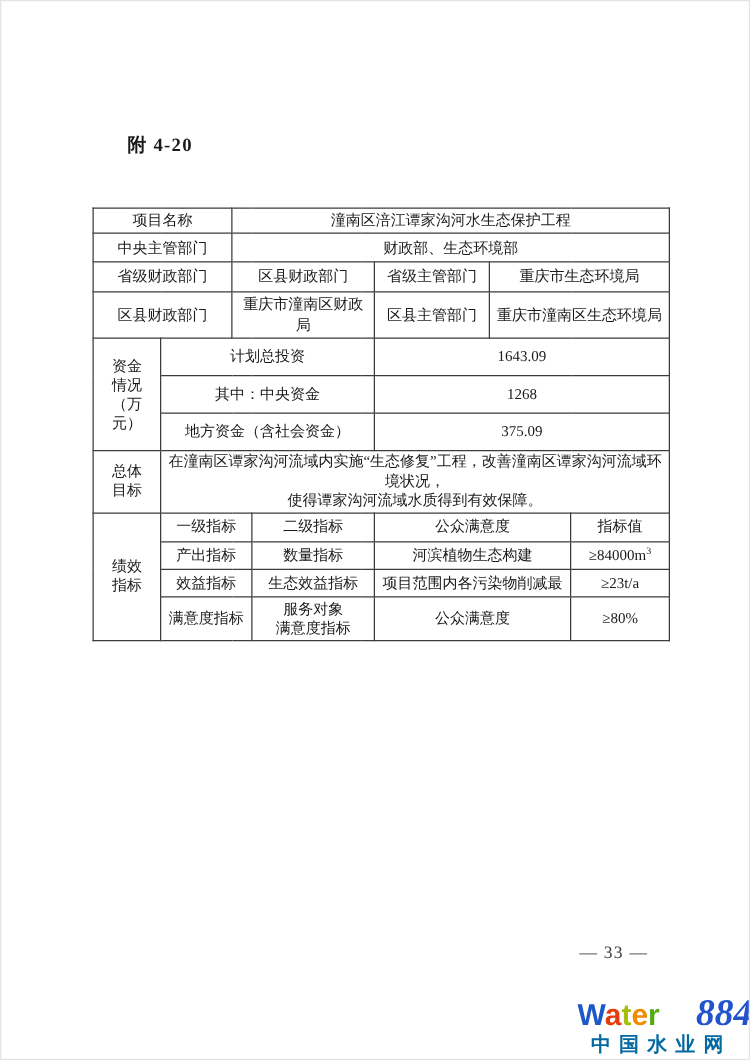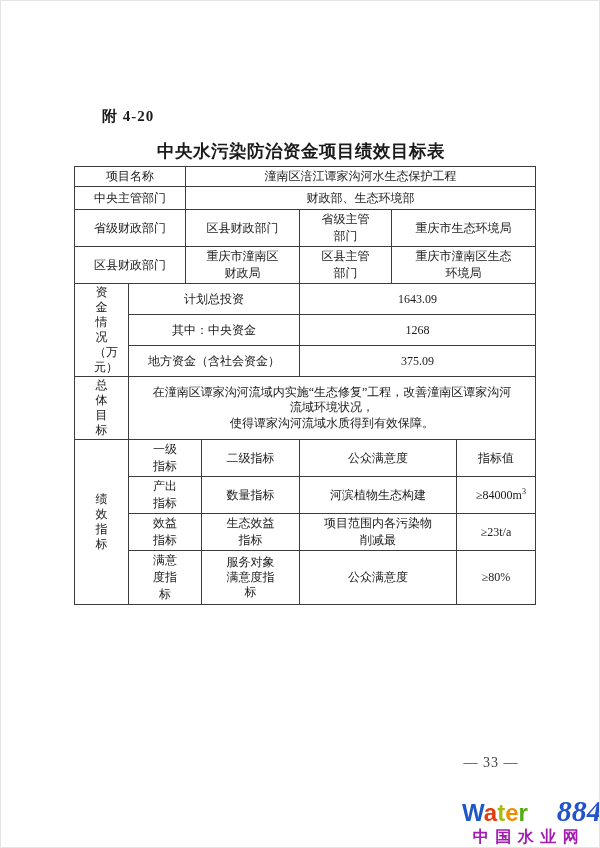--- a/index.html
+++ b/index.html
@@ -26,21 +26,21 @@
   table.main{
     position:absolute;left:73px;top:165px;
     width:461px;
     border-collapse:collapse;table-layout:fixed;
   }
   table.main td{
     border:1px solid #3c3c3c;
     font-size:12px;
     text-align:center;
     vertical-align:middle;
-    padding:1px 19px;
+    padding:1px 3px;
     overflow:hidden;
   }
   td.left{text-align:left;padding-left:7px;}
   .preline{white-space:pre-line;line-height:15px;}
   .goal-text{line-height:15.5px;text-align:left;}
   sup.unit{font-size:8px;vertical-align:super;line-height:0;}
   .page-number{
     position:absolute;left:430px;top:754px;width:120px;
     text-align:center;font-size:14px;color:#404040;letter-spacing:1px;
   }
@@ -62,21 +62,20 @@
     white-space:nowrap;
   }
 </style>
 </head>
 <body>
 
 <div class="page">
 
   <div class="attachment-label">附 4-20</div>
 
-  <div class="doc-title">中央水污染防治资金项目绩效目标表</div>
 
   <table class="main">
     <colgroup>
       <col style="width:54px">
         <col style="width:57px">
         <col style="width:16px">
       <col style="width:87px">
         <col style="width:11px">
         <col style="width:92px">
       <col style="width:65px">
@@ -163,16 +162,16 @@
     </tr>
   </tbody>
     </table>
 
   <div class="page-number">— 33 —</div>
 
   <div class="logo">
     <div class="logo-line1">
       <span class="logo-word" style="color: rgb(30, 88, 200);">W</span><span class="logo-word" style="color: rgb(228, 60, 14);">a</span><span class="logo-word" style="color: rgb(166, 189, 12);">t</span><span class="logo-word" style="color: rgb(240, 140, 0);">e</span><span class="logo-word" style="color: rgb(82, 170, 20);">r</span><span class="logo-num" style="color: rgb(35, 83, 203);">8848</span><span class="logo-com" style="color: rgb(232, 64, 10);">.com</span>
     </div>
-    <div class="logo-line2" style="color: #a21caf;">中国水业网</div>
+    <div class="logo-line2" style="color: #0369a1;">中国水业网</div>
   </div>
 
 </div>
 
 </body></html>

